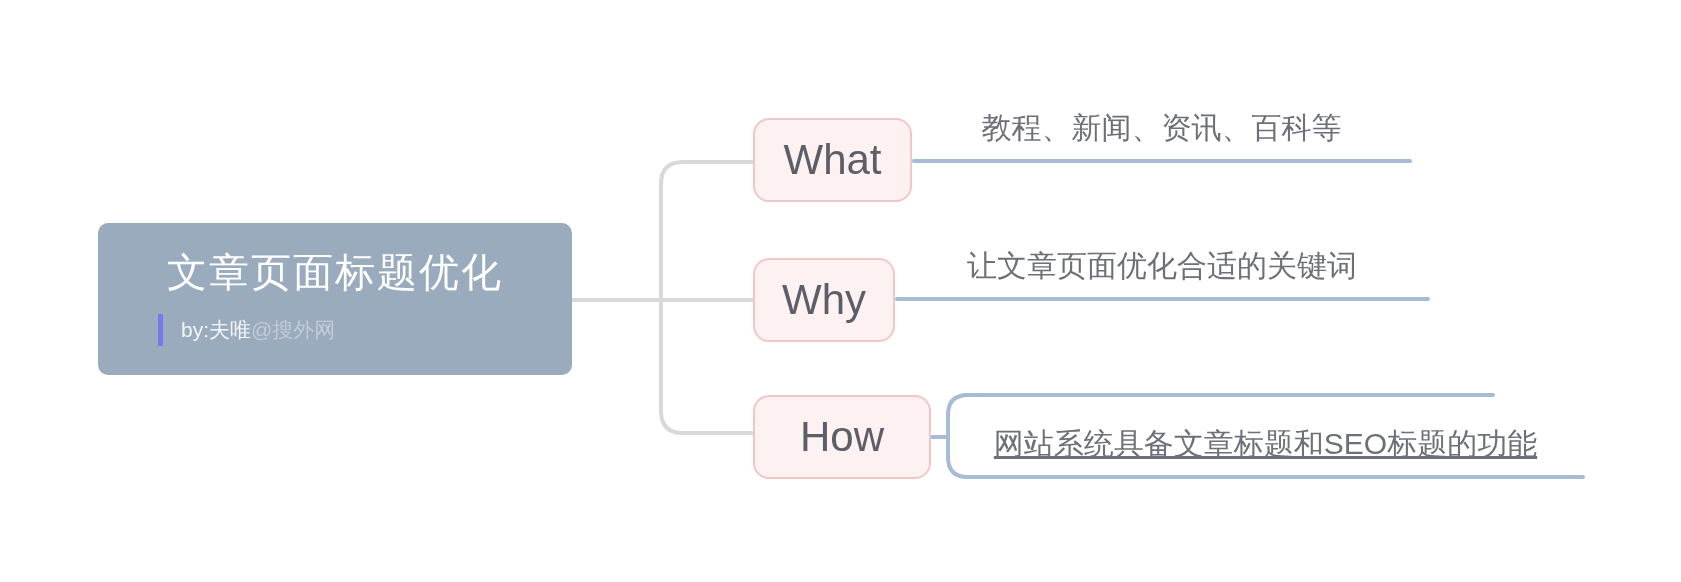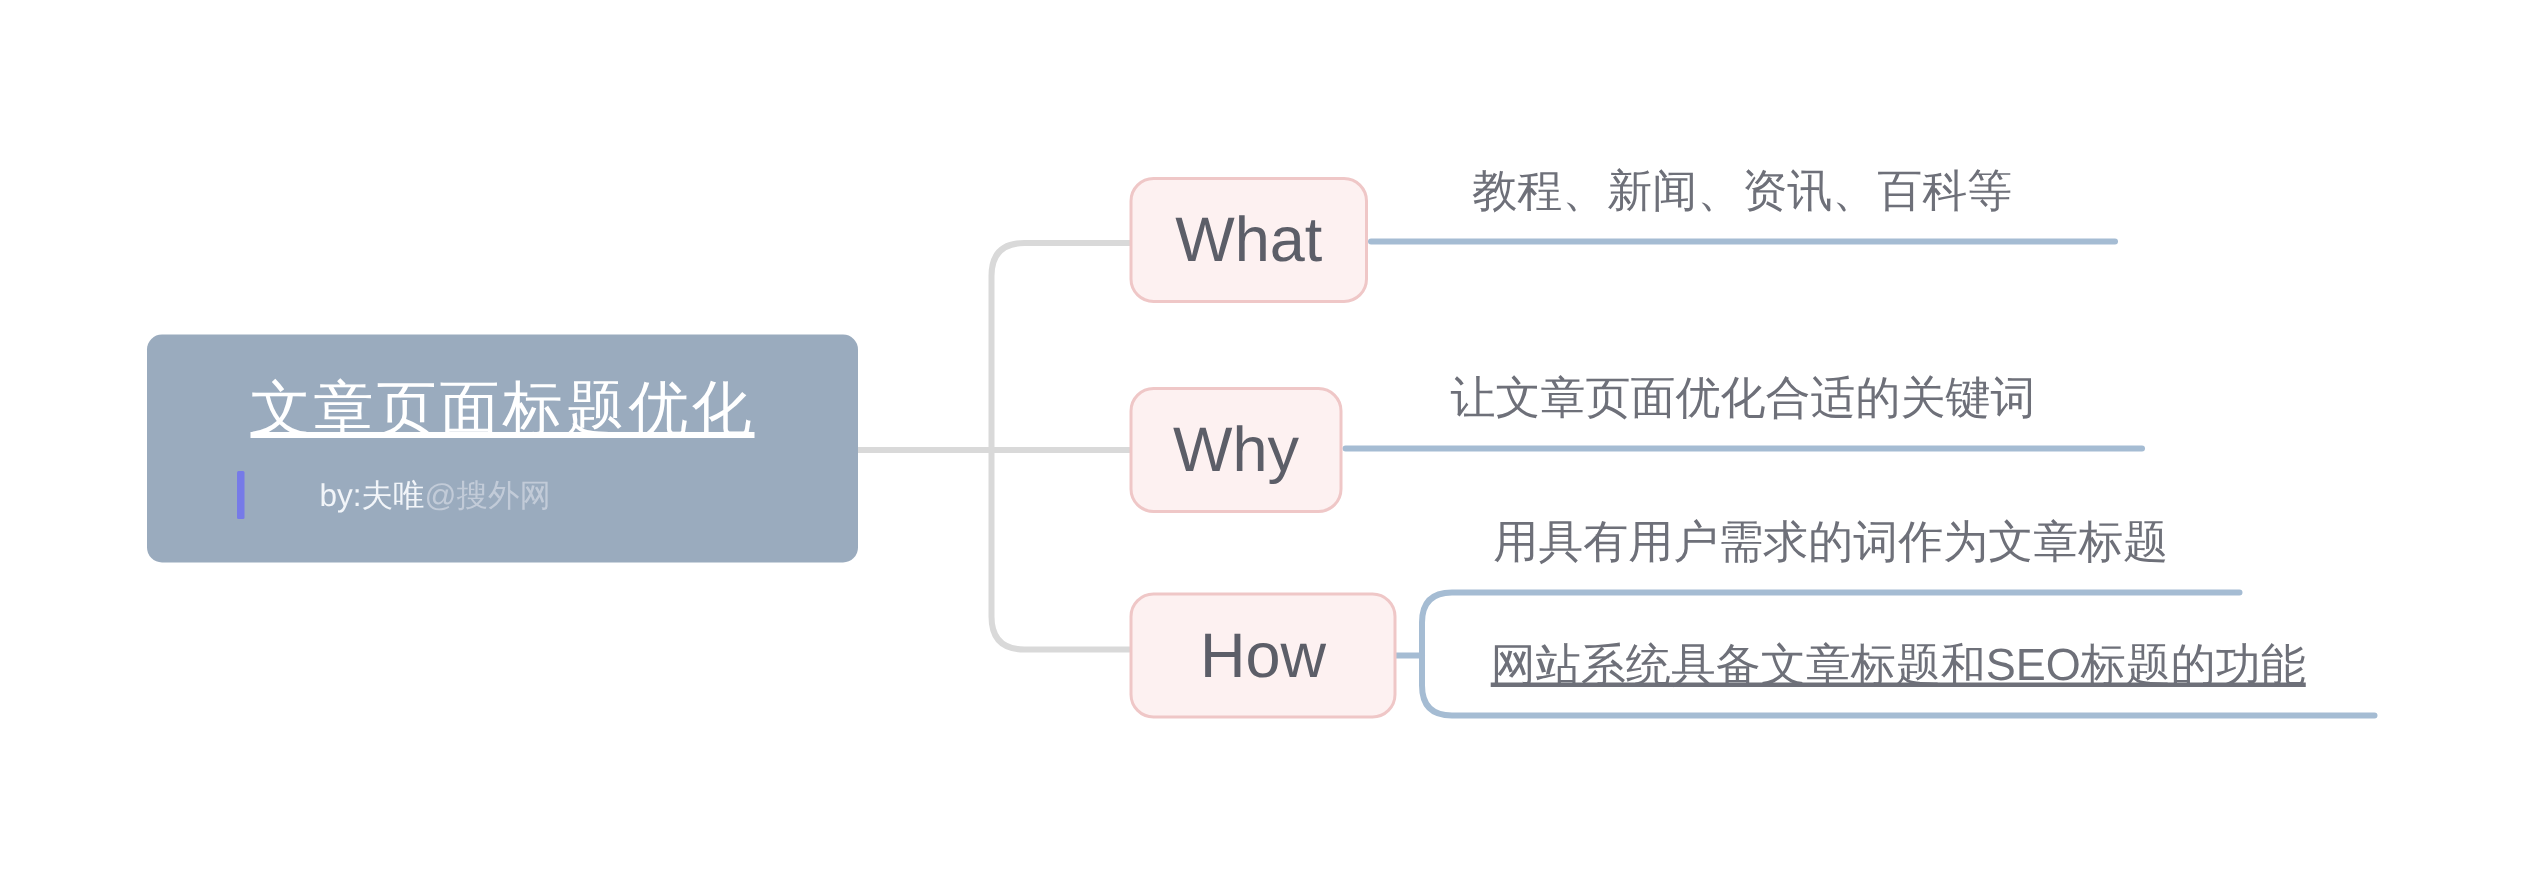--- a/index.html
+++ b/index.html
@@ -37,36 +37,35 @@
     border-radius: 10px;
     cursor: pointer;
   }
   .root-title {
     margin-top: 22px;
     text-align: center;
     font-size: 40px;
     letter-spacing: 2px;
     color: var(--root-text);
     white-space: nowrap;
-    text-decoration: underline;
   }
   .root-subtitle {
     margin: 14px 0 0 60px;
     display: flex; align-items: center;
     font-size: 21px;
     white-space: nowrap;
   }
   .root-subtitle .accent-bar {
     display: inline-block;
     width: 5px; height: 32px;
     margin-right: 18px;
     background: var(--accent-bar);
     border-radius: 1px;
   }
-  .byline-main { color: #f2f5f9; margin-left: 32px; }
+  .byline-main { color: #f2f5f9; }
   .byline-secondary { color: #c2cbd8; }
 
   .branch-node {
     position: absolute;
     height: 84px;
     background: var(--branch-bg);
     border: 2px solid var(--branch-border);
     border-radius: 16px;
     display: flex; align-items: center; justify-content: center;
     font-size: 42px;
@@ -115,16 +114,15 @@
       <span class="byline-secondary">@搜外网</span>
     </div>
   </div>
 
   <div class="branch-node branch-what">What</div>
   <div class="branch-node branch-why">Why</div>
   <div class="branch-node branch-how">How</div>
 
   <div class="leaf-topic leaf-what-1">教程、新闻、资讯、百科等</div>
   <div class="leaf-topic leaf-why-1">让文章页面优化合适的关键词</div>
-  <div class="leaf-topic leaf-how-1">用具有用户需求的词作为文章标题</div>
   <div class="leaf-topic leaf-how-2">网站系统具备文章标题和SEO标题的功能</div>
 
 </div>
 
 </body></html>

